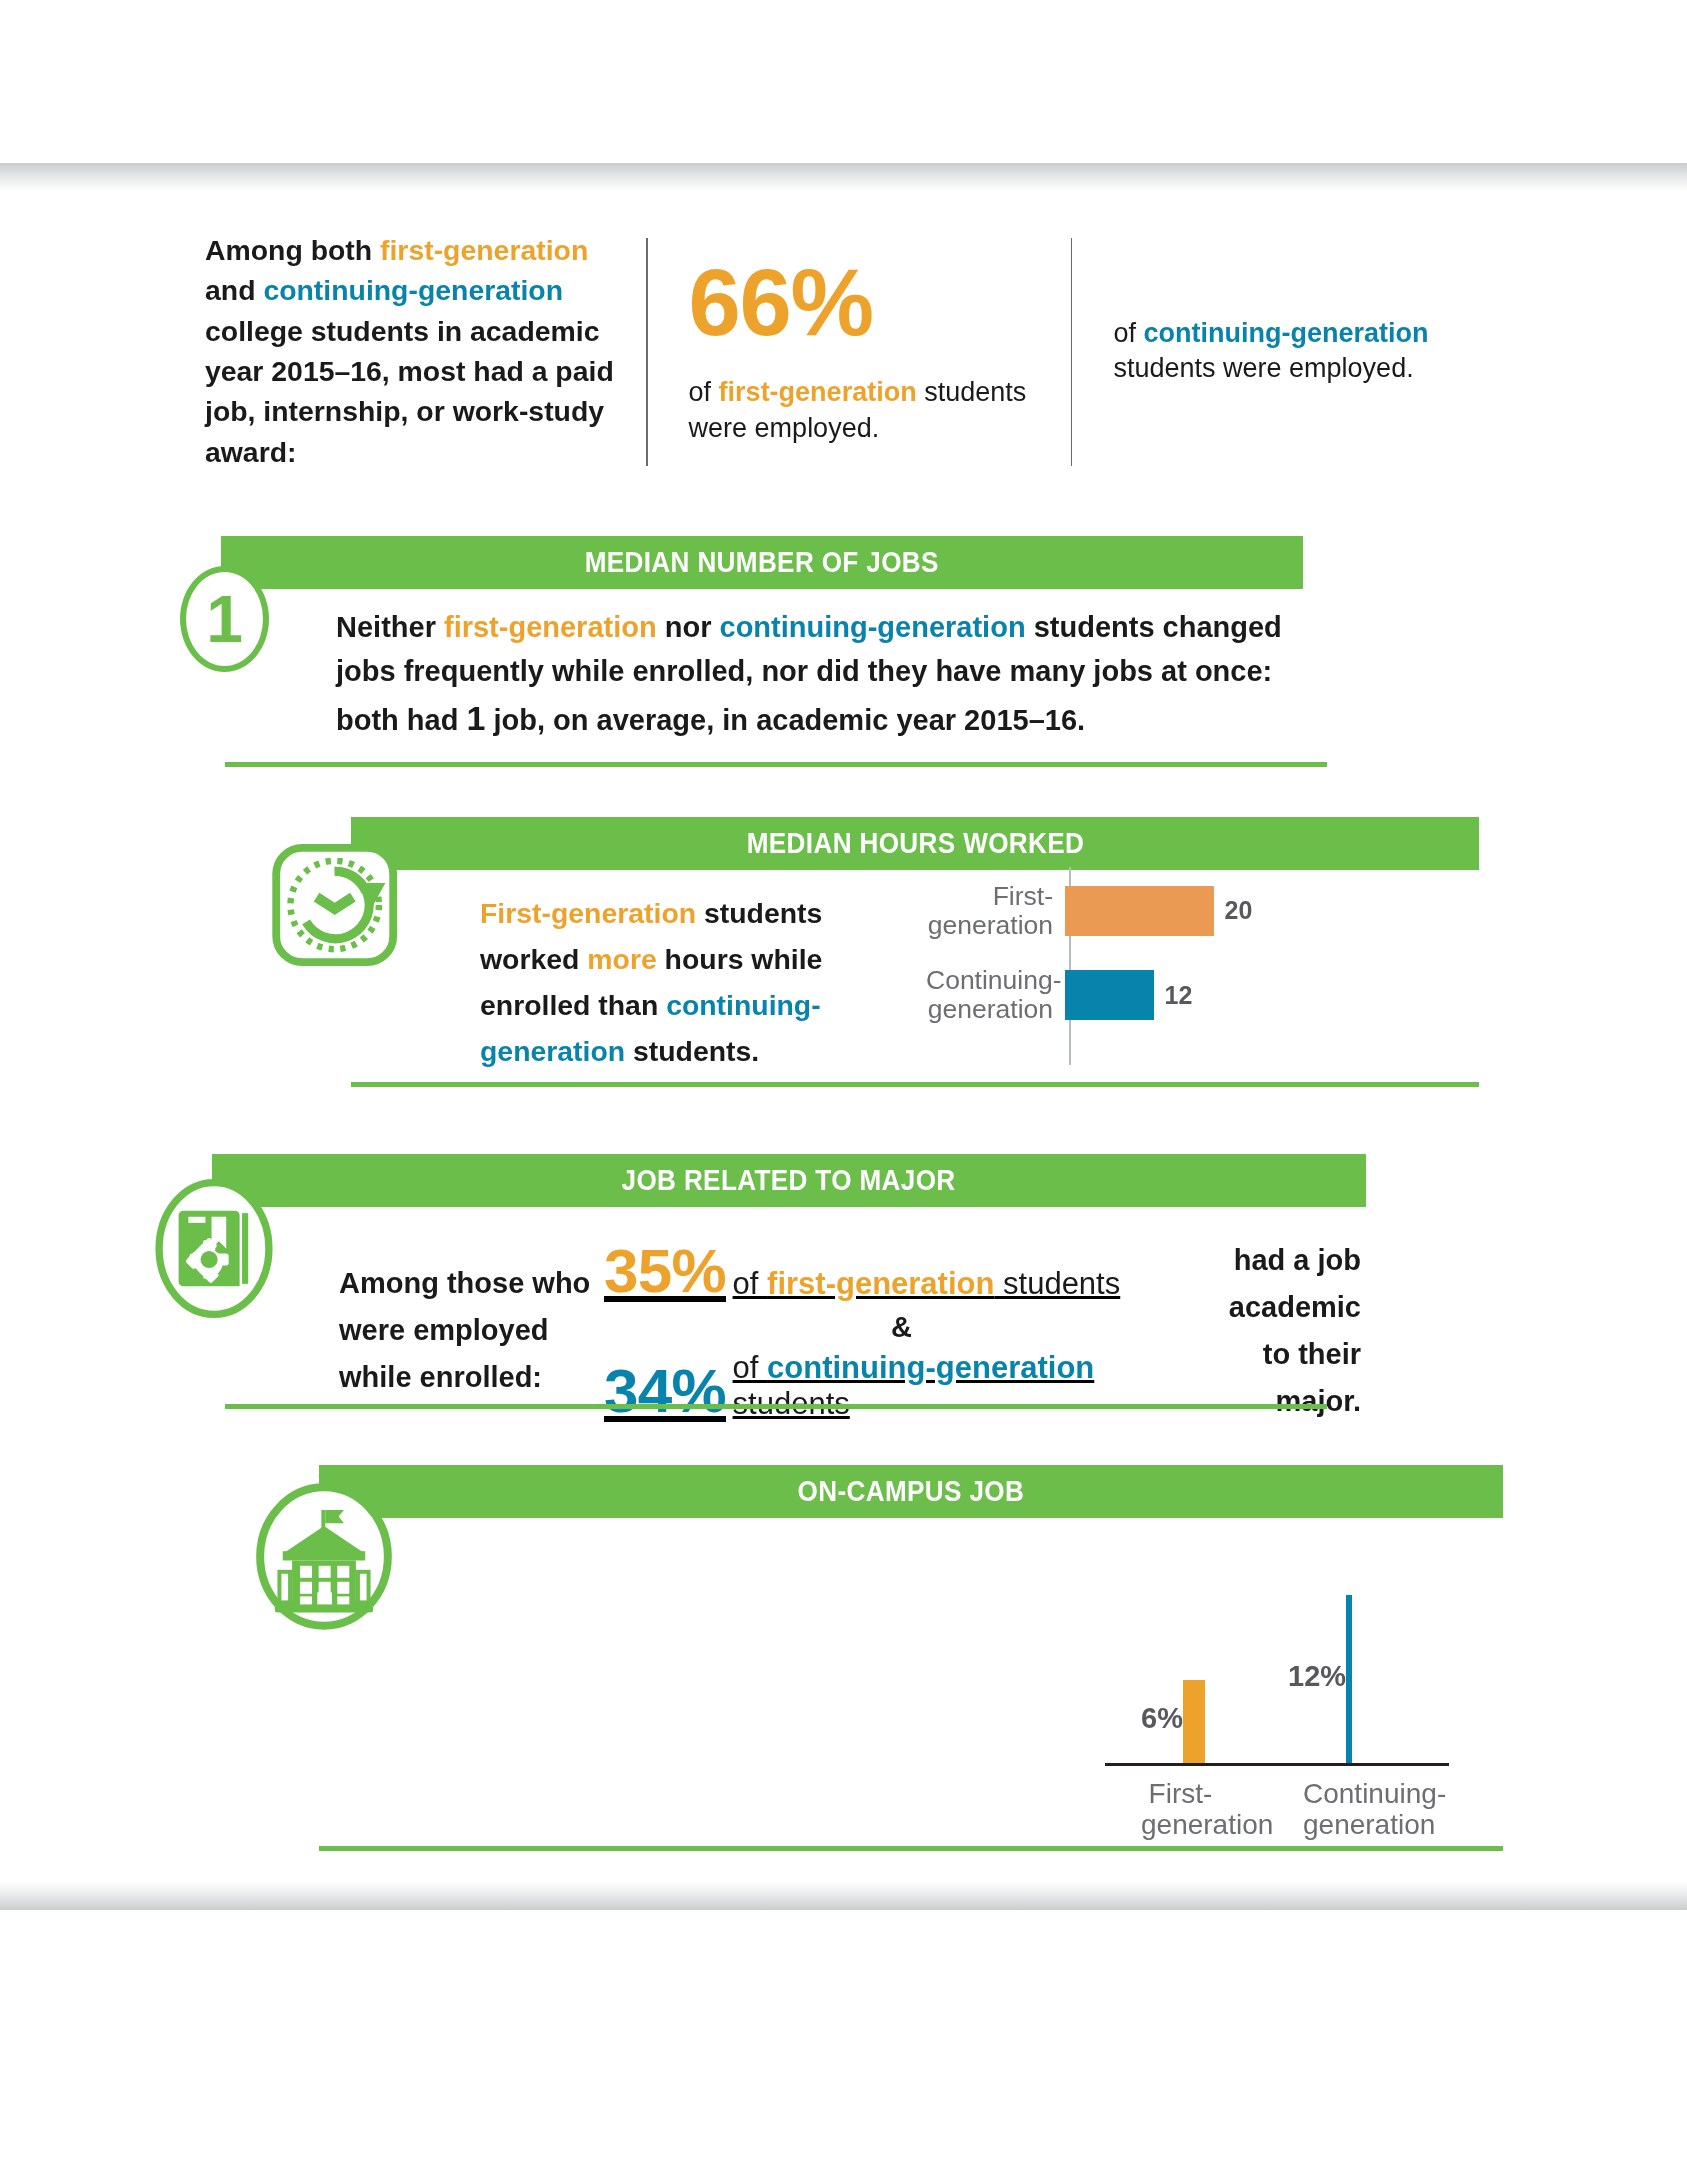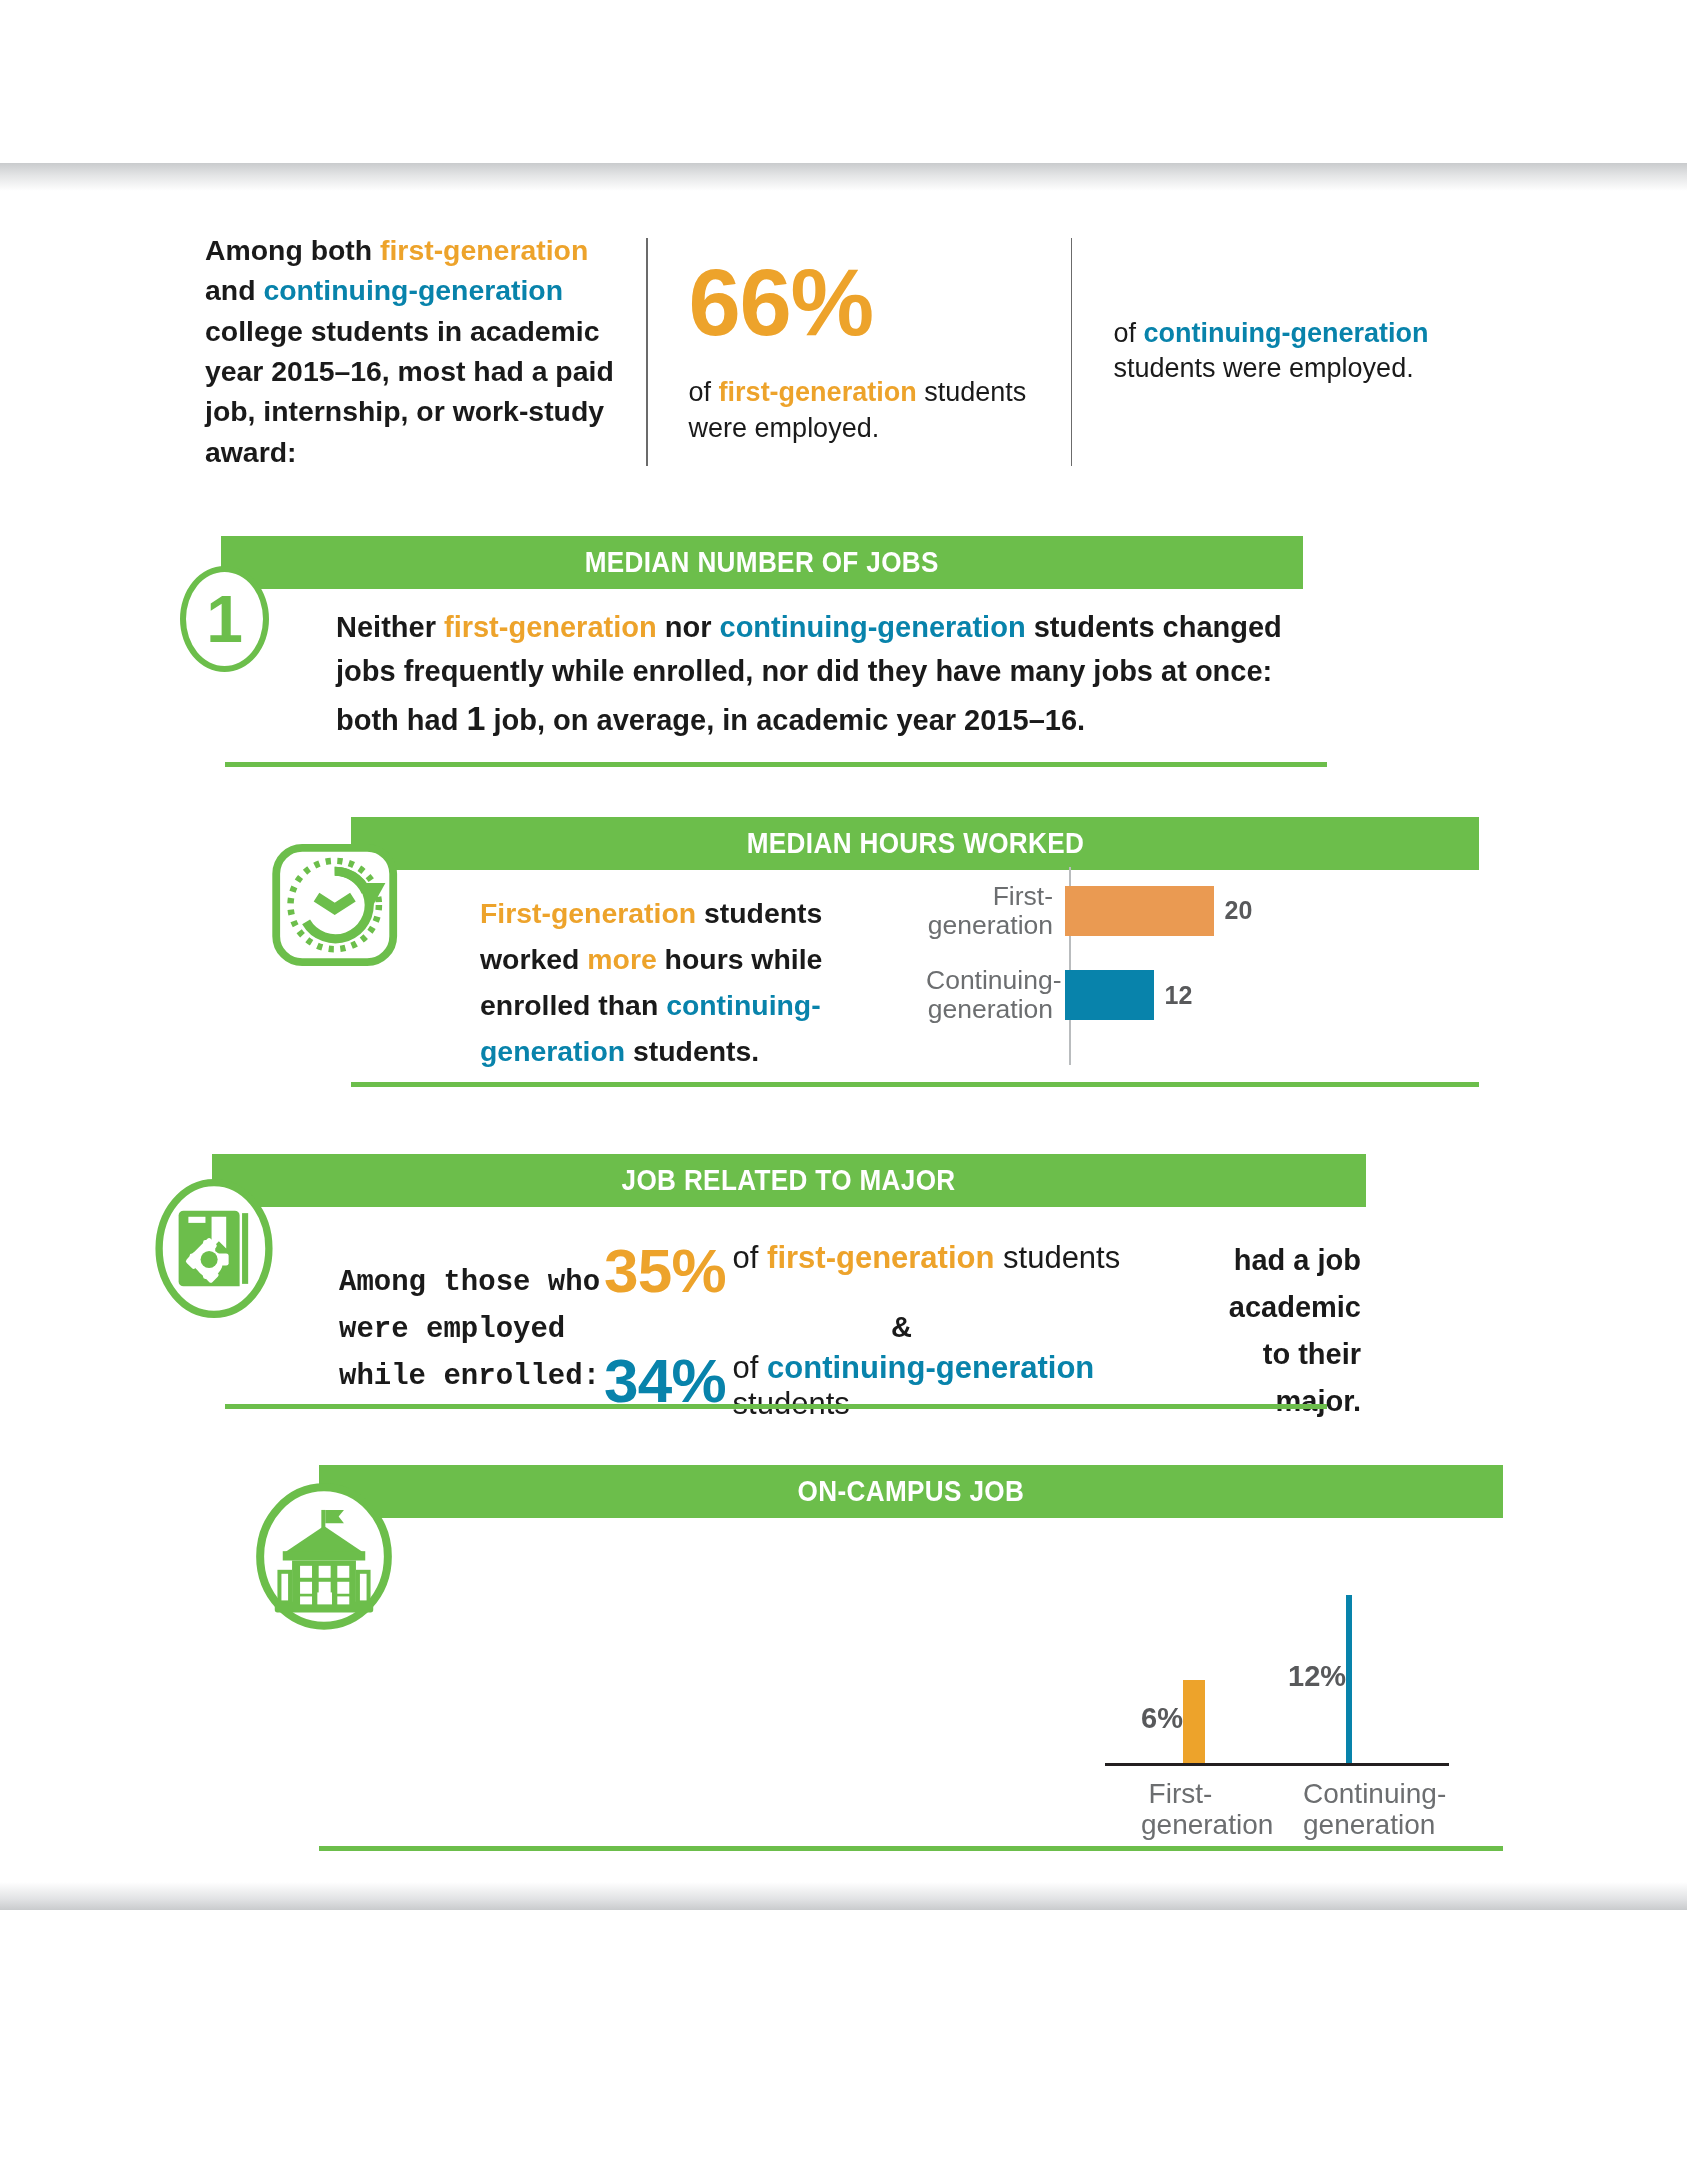--- a/index.html
+++ b/index.html
@@ -122,26 +122,26 @@
 
   
   .s3-banner{left:212px;top:1154px;width:1154px;}
   .s3-icon{left:153px;top:1174px;width:122px;height:149px;}
   .s3-grid{
     position:absolute;left:339px;top:1237px;width:1022px;
     display:flex;align-items:center;
   }
   .s3-col-a{
     width:265px;
-    font-family:Liberation Mono, monospace;
+    font-family:Liberation Sans, sans-serif;
     font-size:29px;line-height:1.62;color:#1a1a1a;font-weight:bold;
     text-align:left;
   }
   .s3-col-b{width:595px;}
-  .s3-line{display:flex;align-items:flex-start;}
+  .s3-line{display:flex;align-items:flex-end;text-decoration:underline;}
   .s3-pct{
     font-family:"Liberation Sans Narrow","Liberation Sans",sans-serif;
     font-weight:bold;font-size:62px;line-height:1;letter-spacing:-0.7px;
   }
   .s3-pct.o{color:#eda32b;}
   .s3-pct.b{color:#0883ab;}
   .s3-sub{
     font-family:"Liberation Sans Narrow","Liberation Sans",sans-serif;
     font-size:31px;color:#1a1a1a;margin-left:6.6px;
   }

